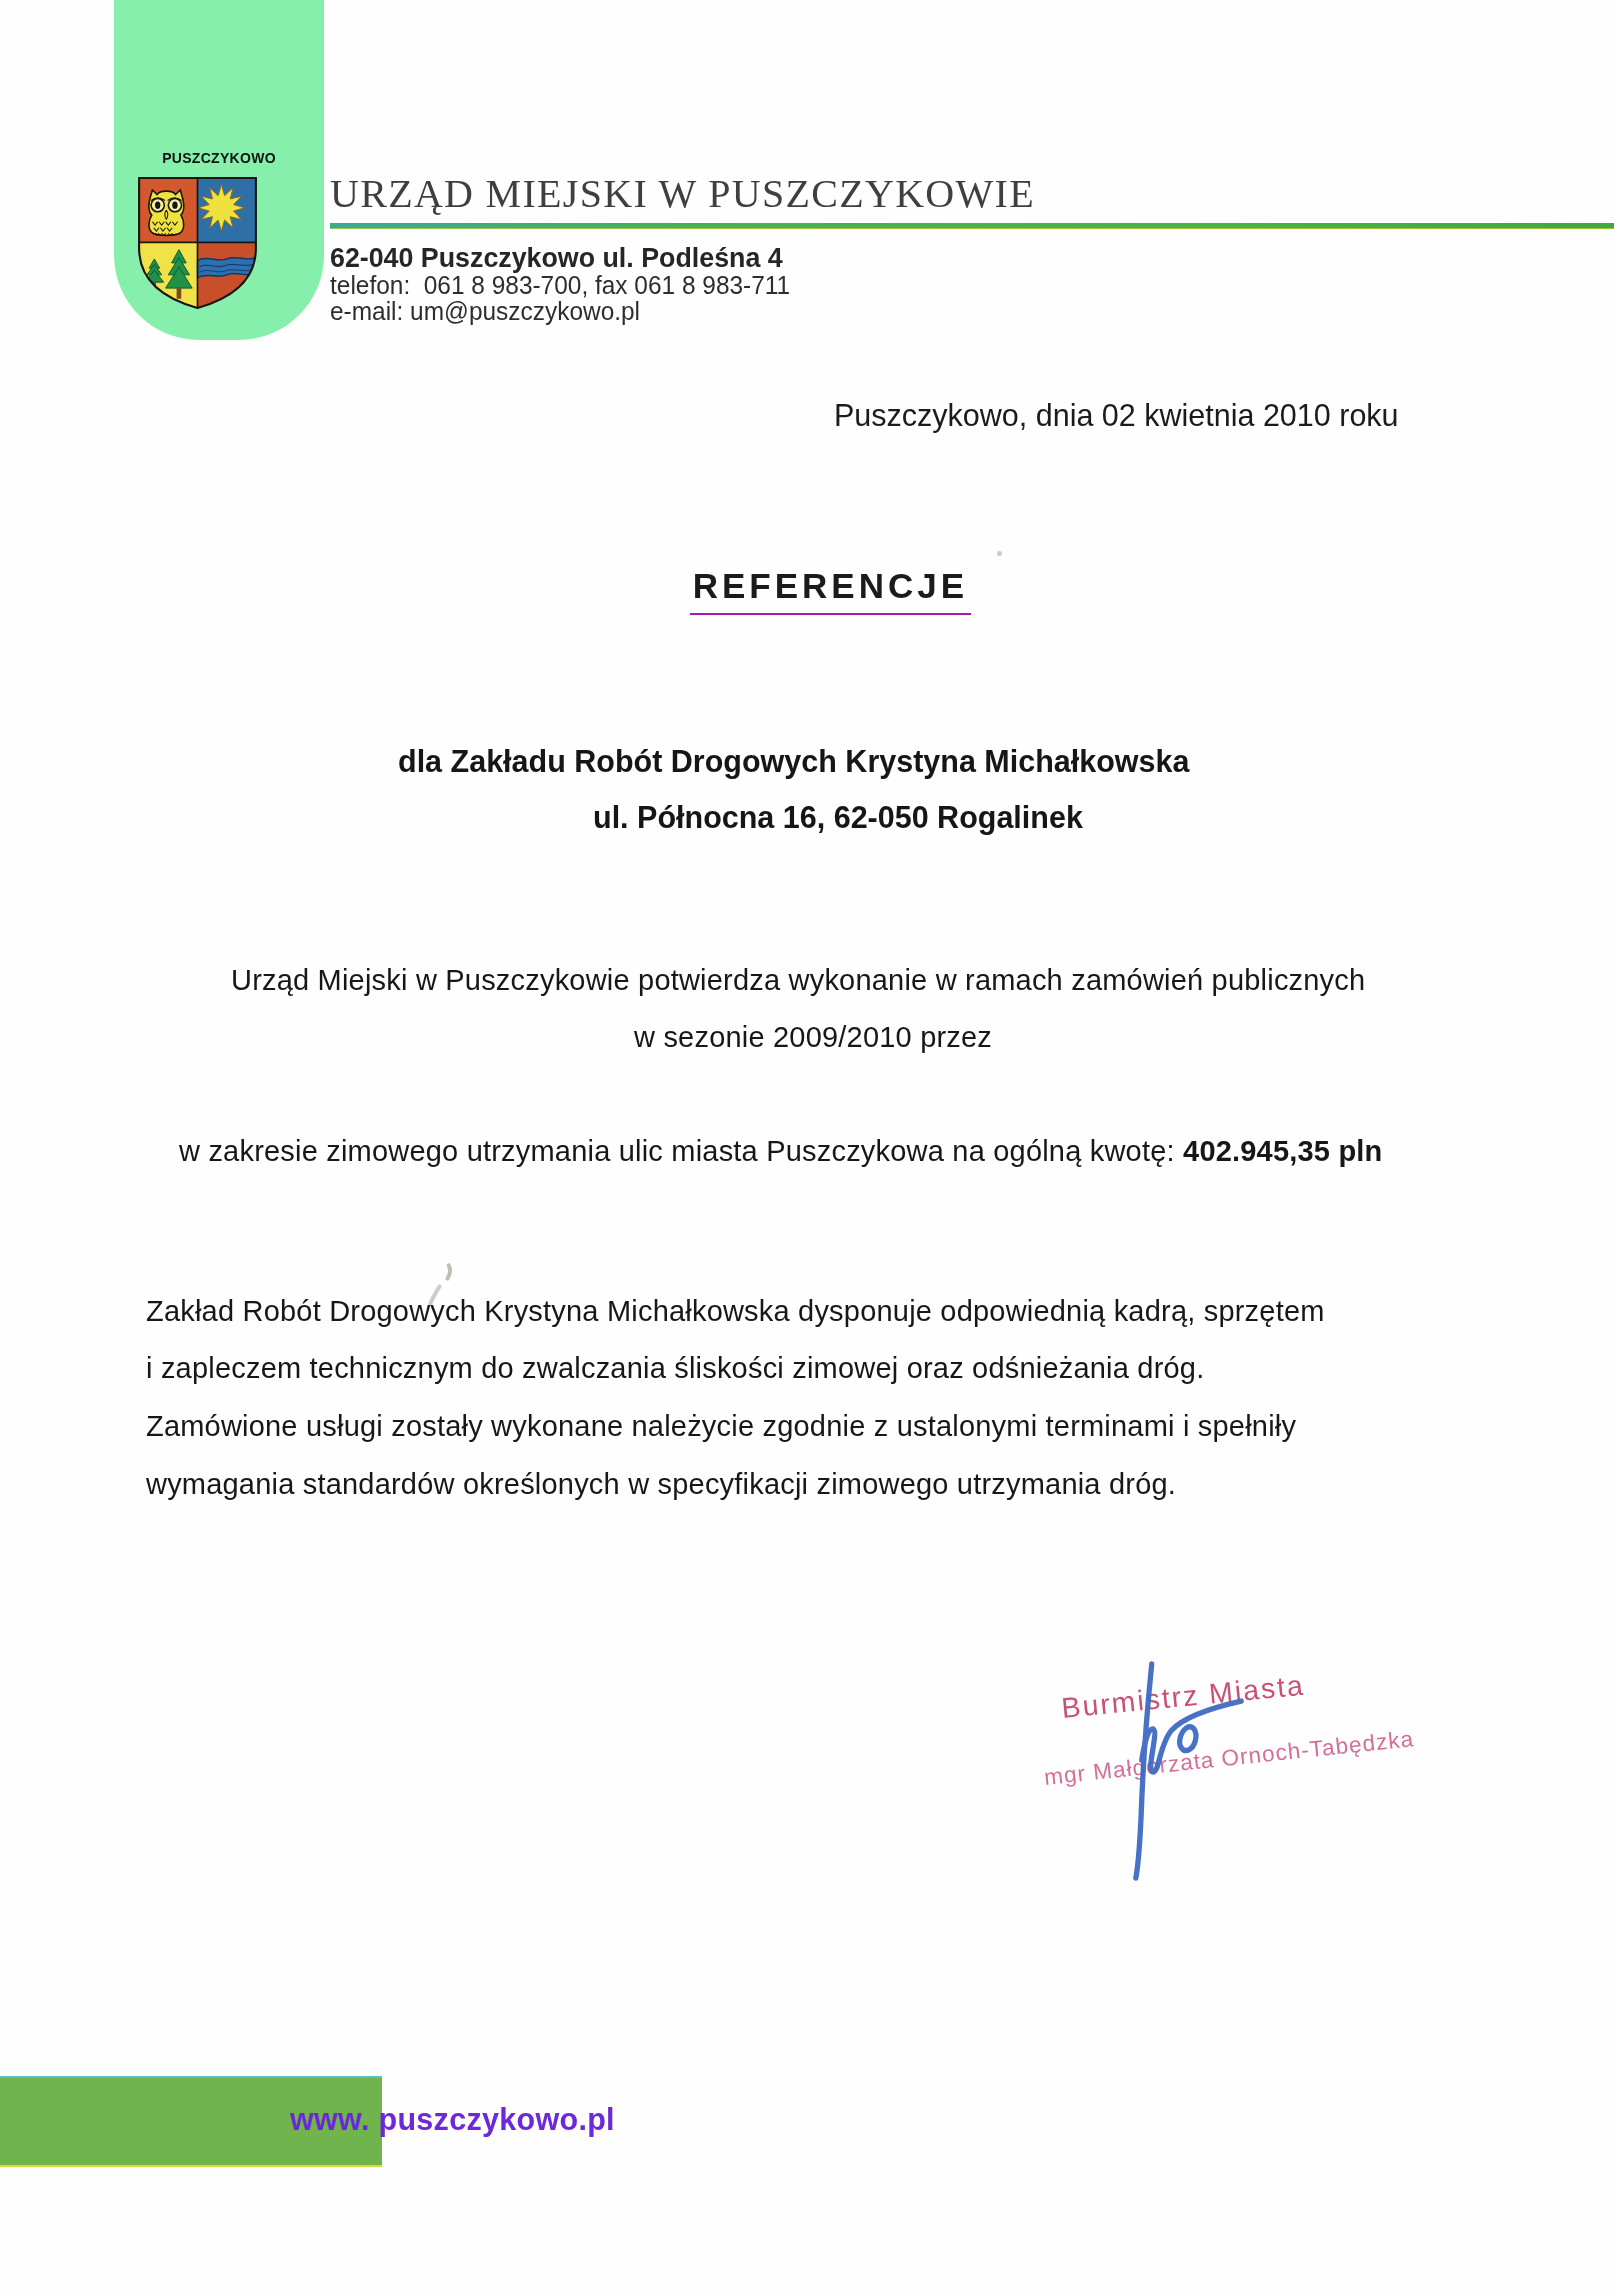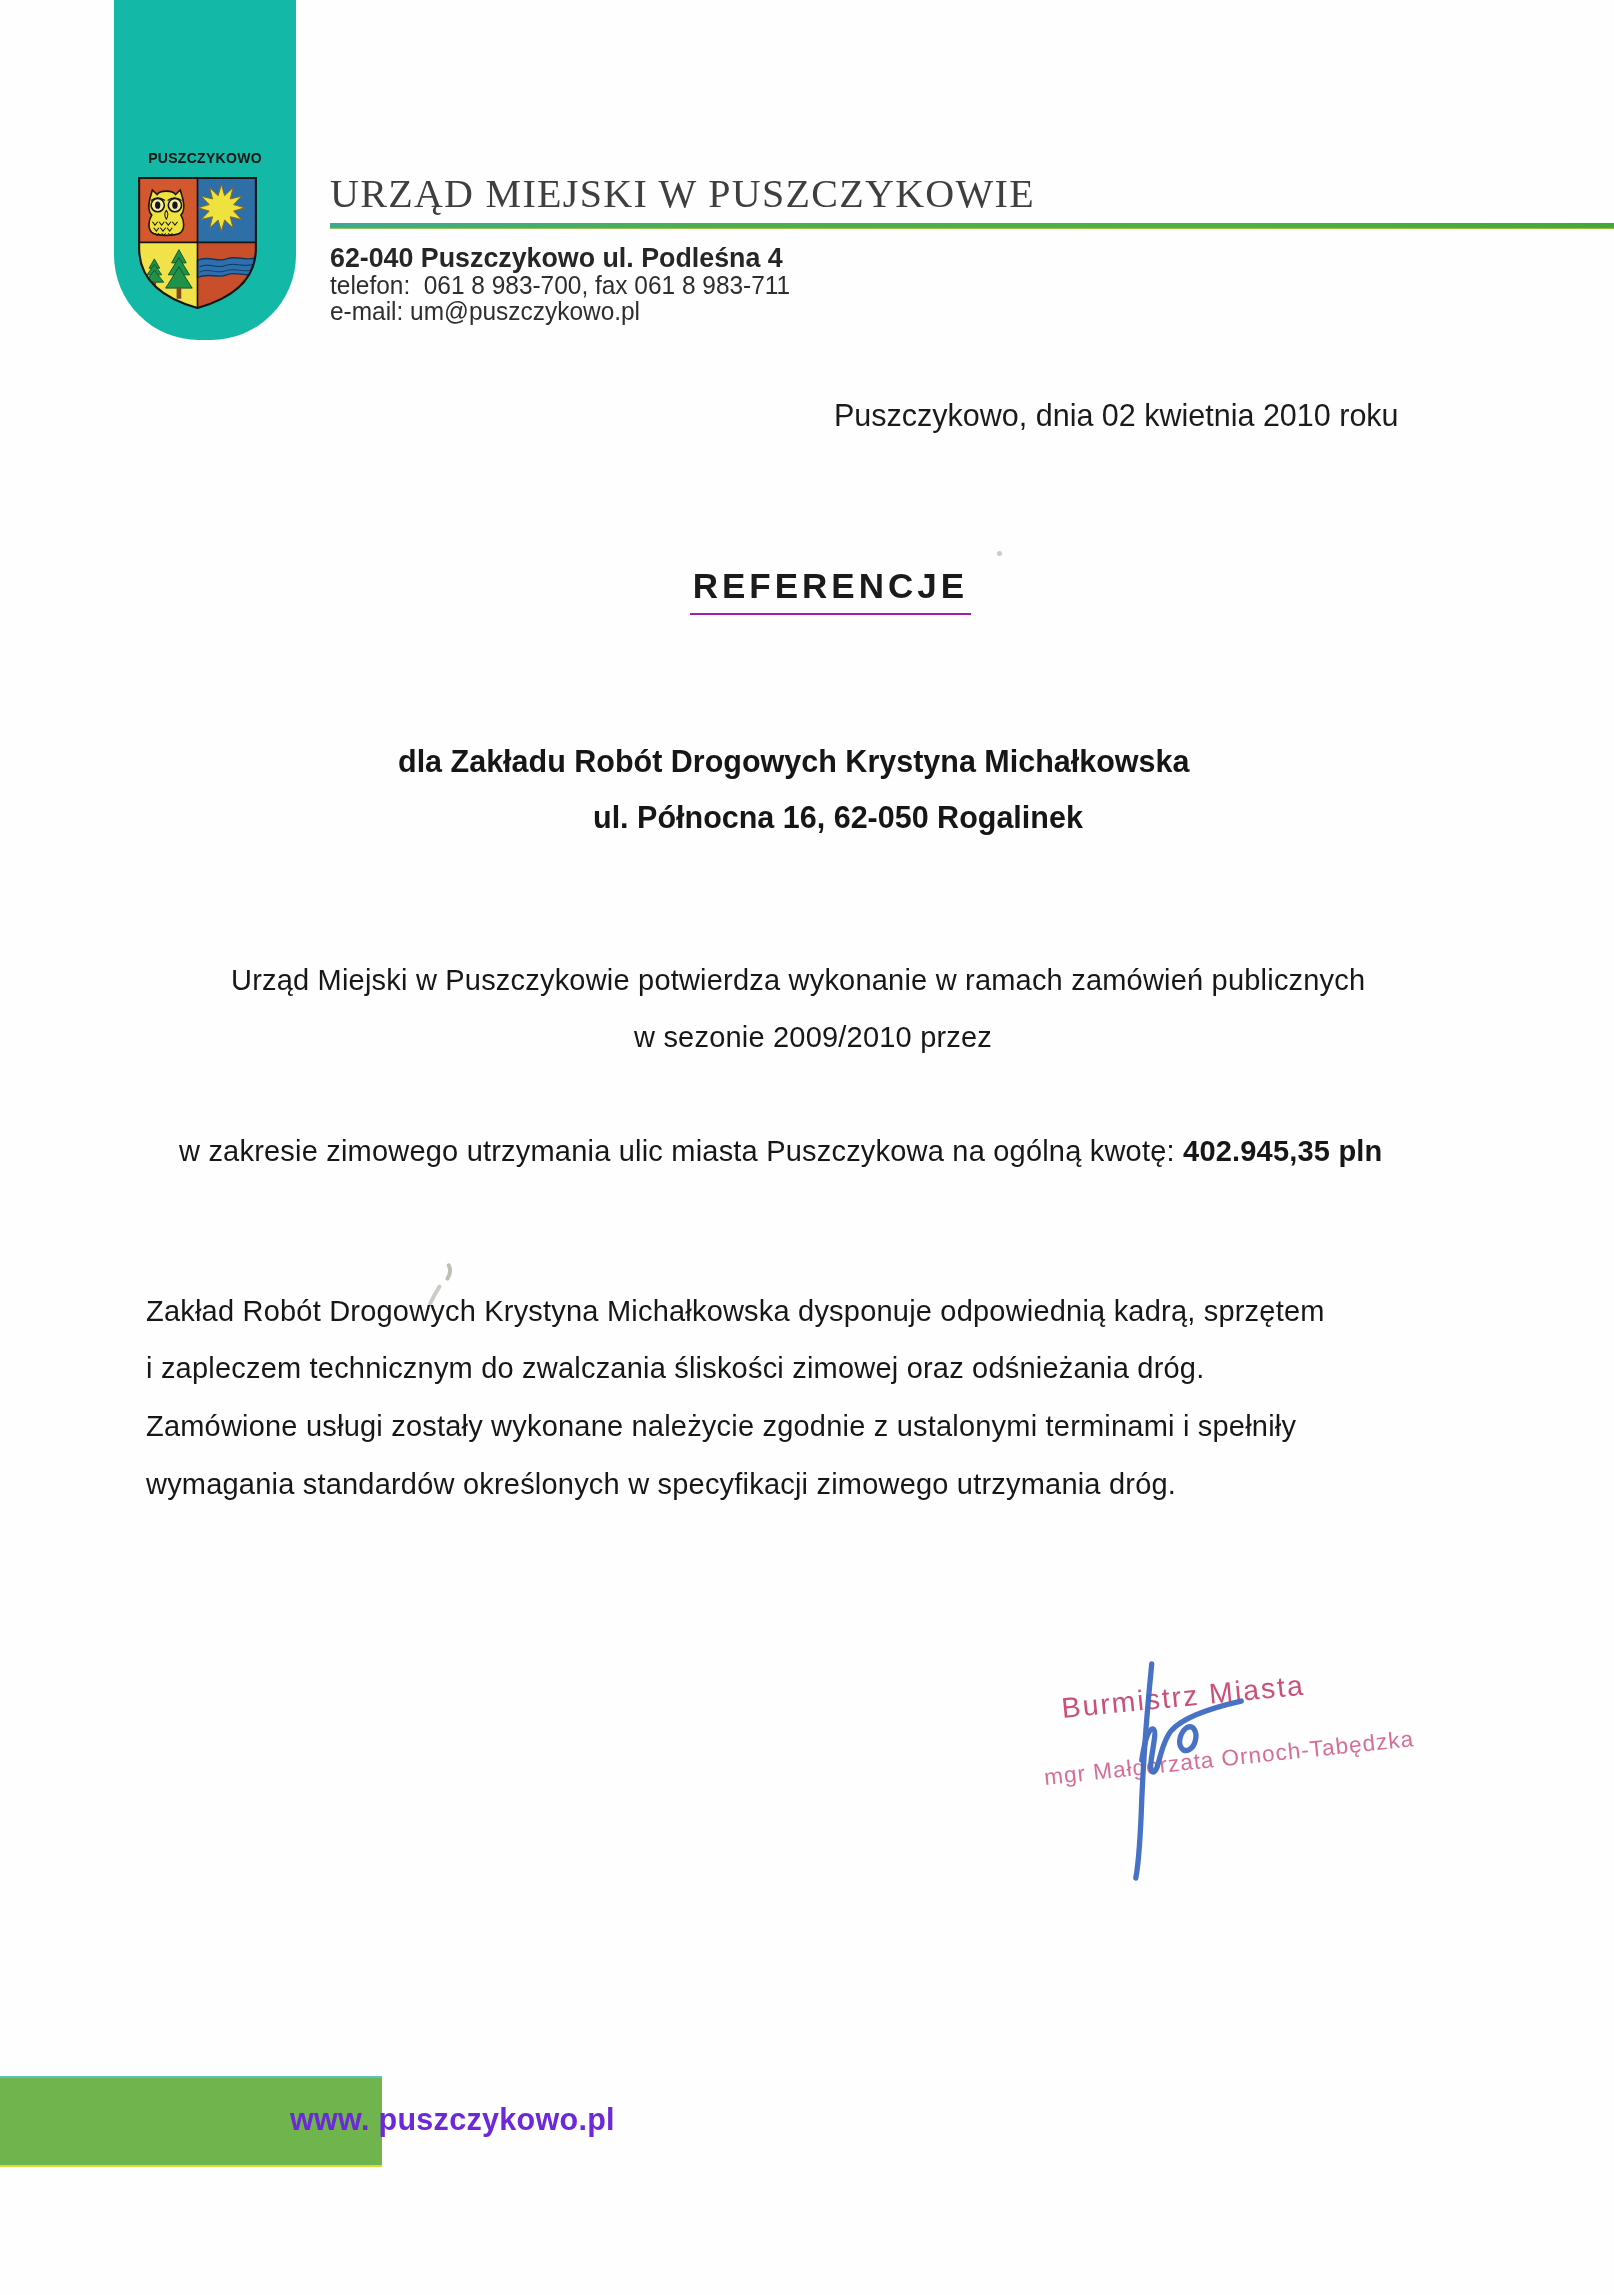--- a/index.html
+++ b/index.html
@@ -7,22 +7,23 @@
     position:relative;
     width:1615px;height:2295px;
     background:#fefefe;
     overflow:hidden;
     font-family:"Liberation Sans","DejaVu Sans",sans-serif;
     color:#1b1b1b;
   }
   
   .banner{
     position:absolute;left:114px;top:0;width:182px;height:340px;
-    background:#14b8a6;
+    background:#86efac;
     border-radius:0 0 85px 85px;
+    padding-left:28px;
   }
   .crest-label{
     position:absolute;left:0;right:0;top:150px;
     text-align:center;
     font-size:14px;font-weight:bold;letter-spacing:0.3px;color:#121212;
   }
   .crest{position:absolute;left:20.6px;top:174px;}
   
   .office-name{
     position:absolute;left:330px;top:170px;

